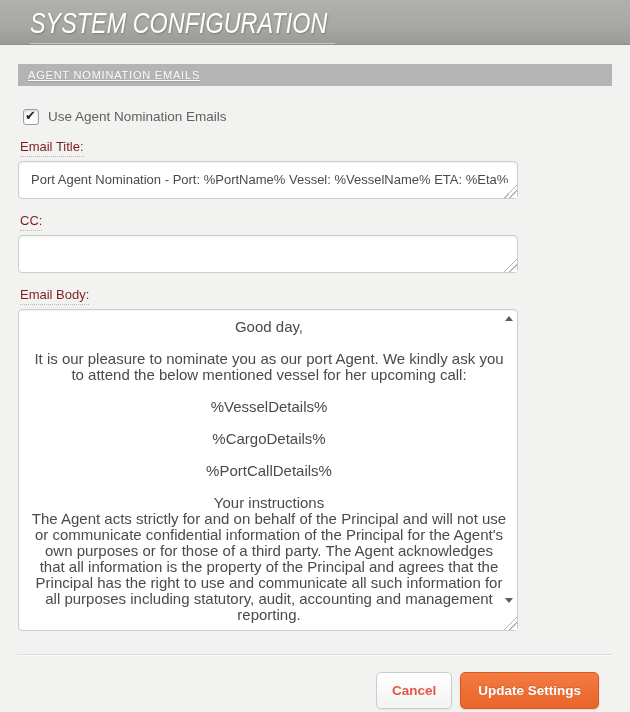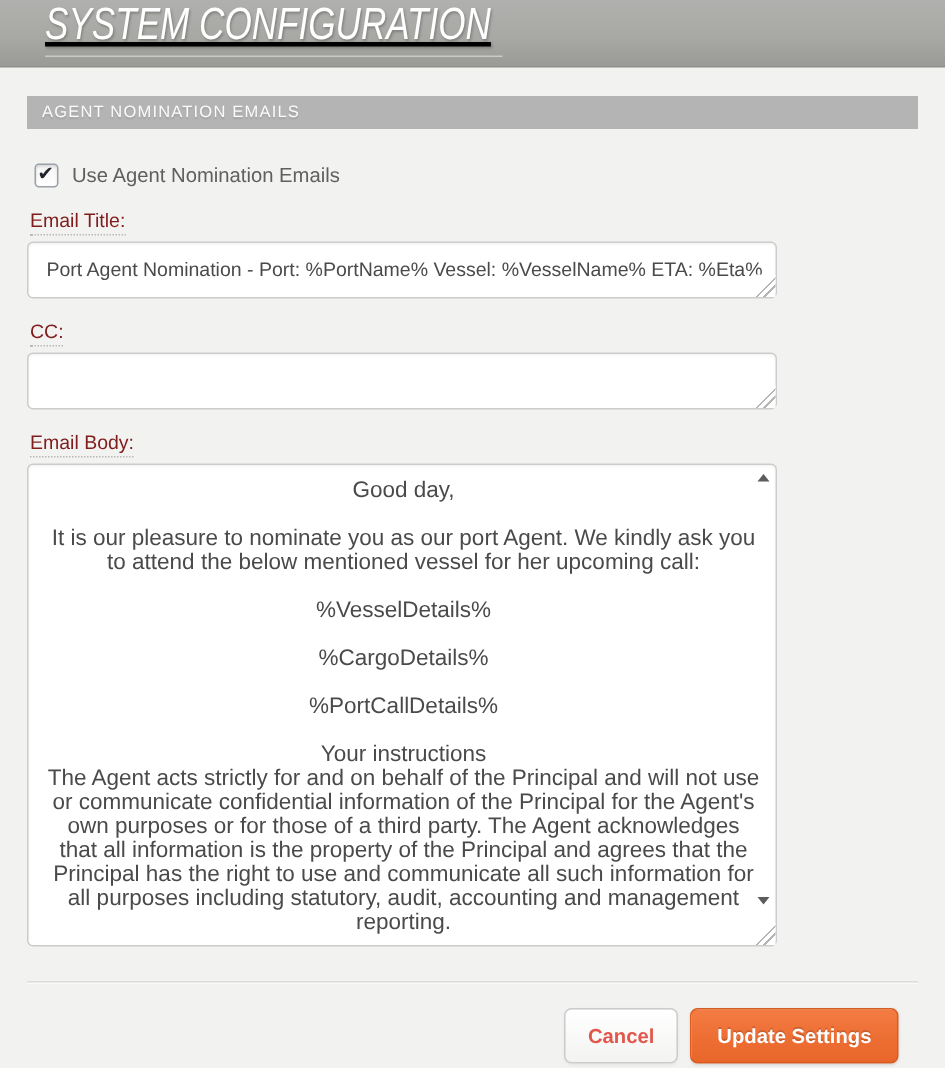--- a/index.html
+++ b/index.html
@@ -6,23 +6,22 @@
   html, body { width: 630px; height: 712px; overflow: hidden; }
   body {
     font-family: "Liberation Sans", sans-serif;
     background: #f2f2f0;
   }
   .page-header {
     height: 45px;
     background: linear-gradient(180deg, #b0b0ae 0%, #a7a7a4 60%, #9a9a97 100%);
     border-bottom: 1px solid #8e8e8b;
     display: flex;
-    align-items: flex-start;
+    align-items: flex-end;
     padding-left: 30px;
-    text-decoration: underline;
   }
   .page-header h1 {
     font-size: 30px;
     font-style: italic;
     font-weight: normal;
     color: #ffffff;
     letter-spacing: 0px;
     transform: scaleX(0.78);
     transform-origin: left center;
     white-space: nowrap;
@@ -34,20 +33,21 @@
   .section-bar {
     margin-top: 19px;
     height: 22px;
     line-height: 22px;
     background: #b4b4b4;
     color: #fbfbfb;
     font-size: 11px;
     letter-spacing: 0.8px;
     padding-left: 10px;
     text-shadow: 0 1px 1px rgba(0,0,0,0.1);
+    text-decoration: underline;
   }
   .checkbox-row {
     margin-top: 23px;
     display: flex;
     gap: 9px;
     padding-left: 5px;
   }
   input.cb {
     appearance: none;
     -webkit-appearance: none;

